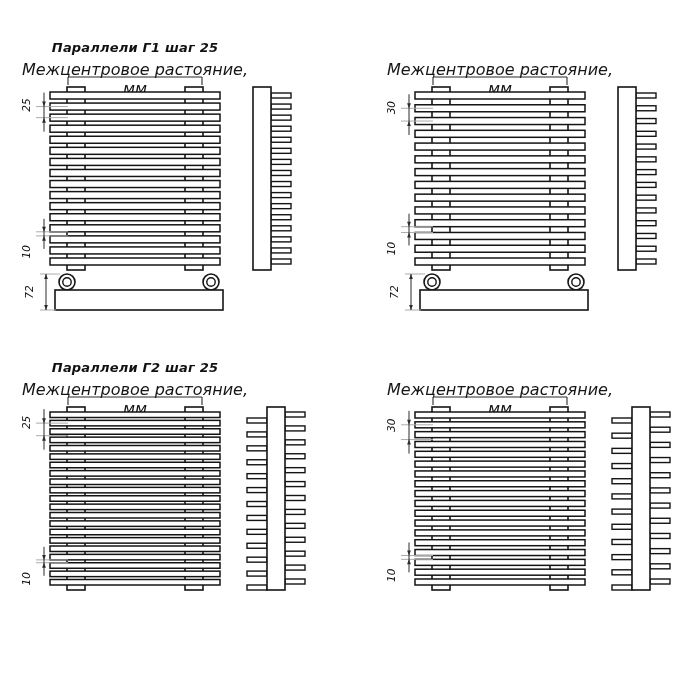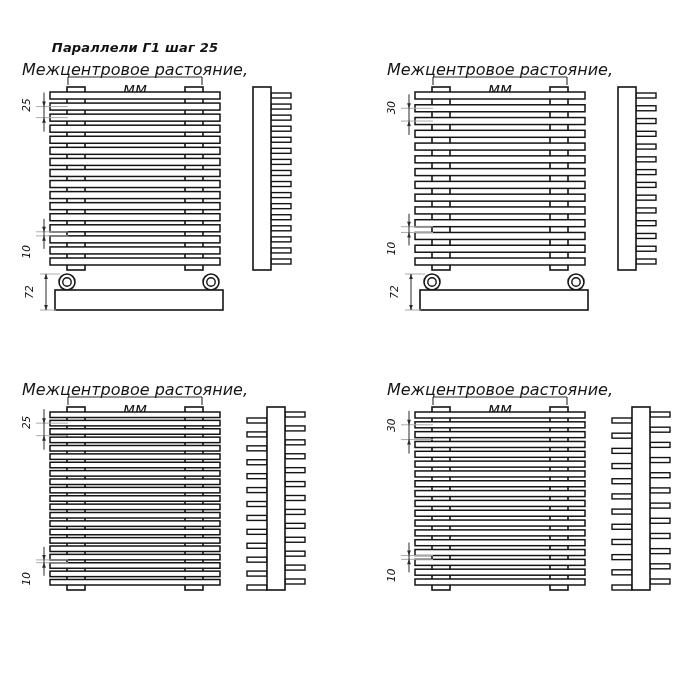--- a/index.html
+++ b/index.html
@@ -170,20 +170,21 @@
           <line x1="30" y1="275" x2="46" y2="275" stroke="#ababab" stroke-width="1"></line>
           <line x1="36" y1="239" x2="36" y2="275" stroke="#2b2b2b" stroke-width="1"></line>
           <path d="M 36 239 L 34.1 244 L 37.9 244 Z" fill="#2b2b2b"></path>
           <path d="M 36 275 L 34.1 270 L 37.9 270 Z" fill="#2b2b2b"></path>
           <text x="19" y="257" transform="rotate(-90 19 257)" text-anchor="middle" font-style="italic" font-size="10.5" fill="#111111" dy="0.35em">72</text>
         </g>
       </svg>
   </div>
 
   <div class="quad" style="left:10px;top:355px">
+    <div class="title">Параллели Г2 шаг 25</div>
     <div class="subtitle">Межцентровое растояние, мм</div>
     <svg class="draw" width="330" height="320">
         <g>
           <rect x="57" y="52" width="18" height="183" fill="#fff" stroke="#141414" stroke-width="1.6"></rect>
           <rect x="175" y="52" width="18" height="183" fill="#fff" stroke="#141414" stroke-width="1.6"></rect>
           <rect x="40" y="57" width="170" height="5.5" fill="#fff" stroke="#141414" stroke-width="1.5"></rect>
           <rect x="40" y="65.375" width="170" height="5.5" fill="#fff" stroke="#141414" stroke-width="1.5"></rect>
           <rect x="40" y="73.75" width="170" height="5.5" fill="#fff" stroke="#141414" stroke-width="1.5"></rect>
           <rect x="40" y="82.125" width="170" height="5.5" fill="#fff" stroke="#141414" stroke-width="1.5"></rect>
           <rect x="40" y="90.5" width="170" height="5.5" fill="#fff" stroke="#141414" stroke-width="1.5"></rect>

